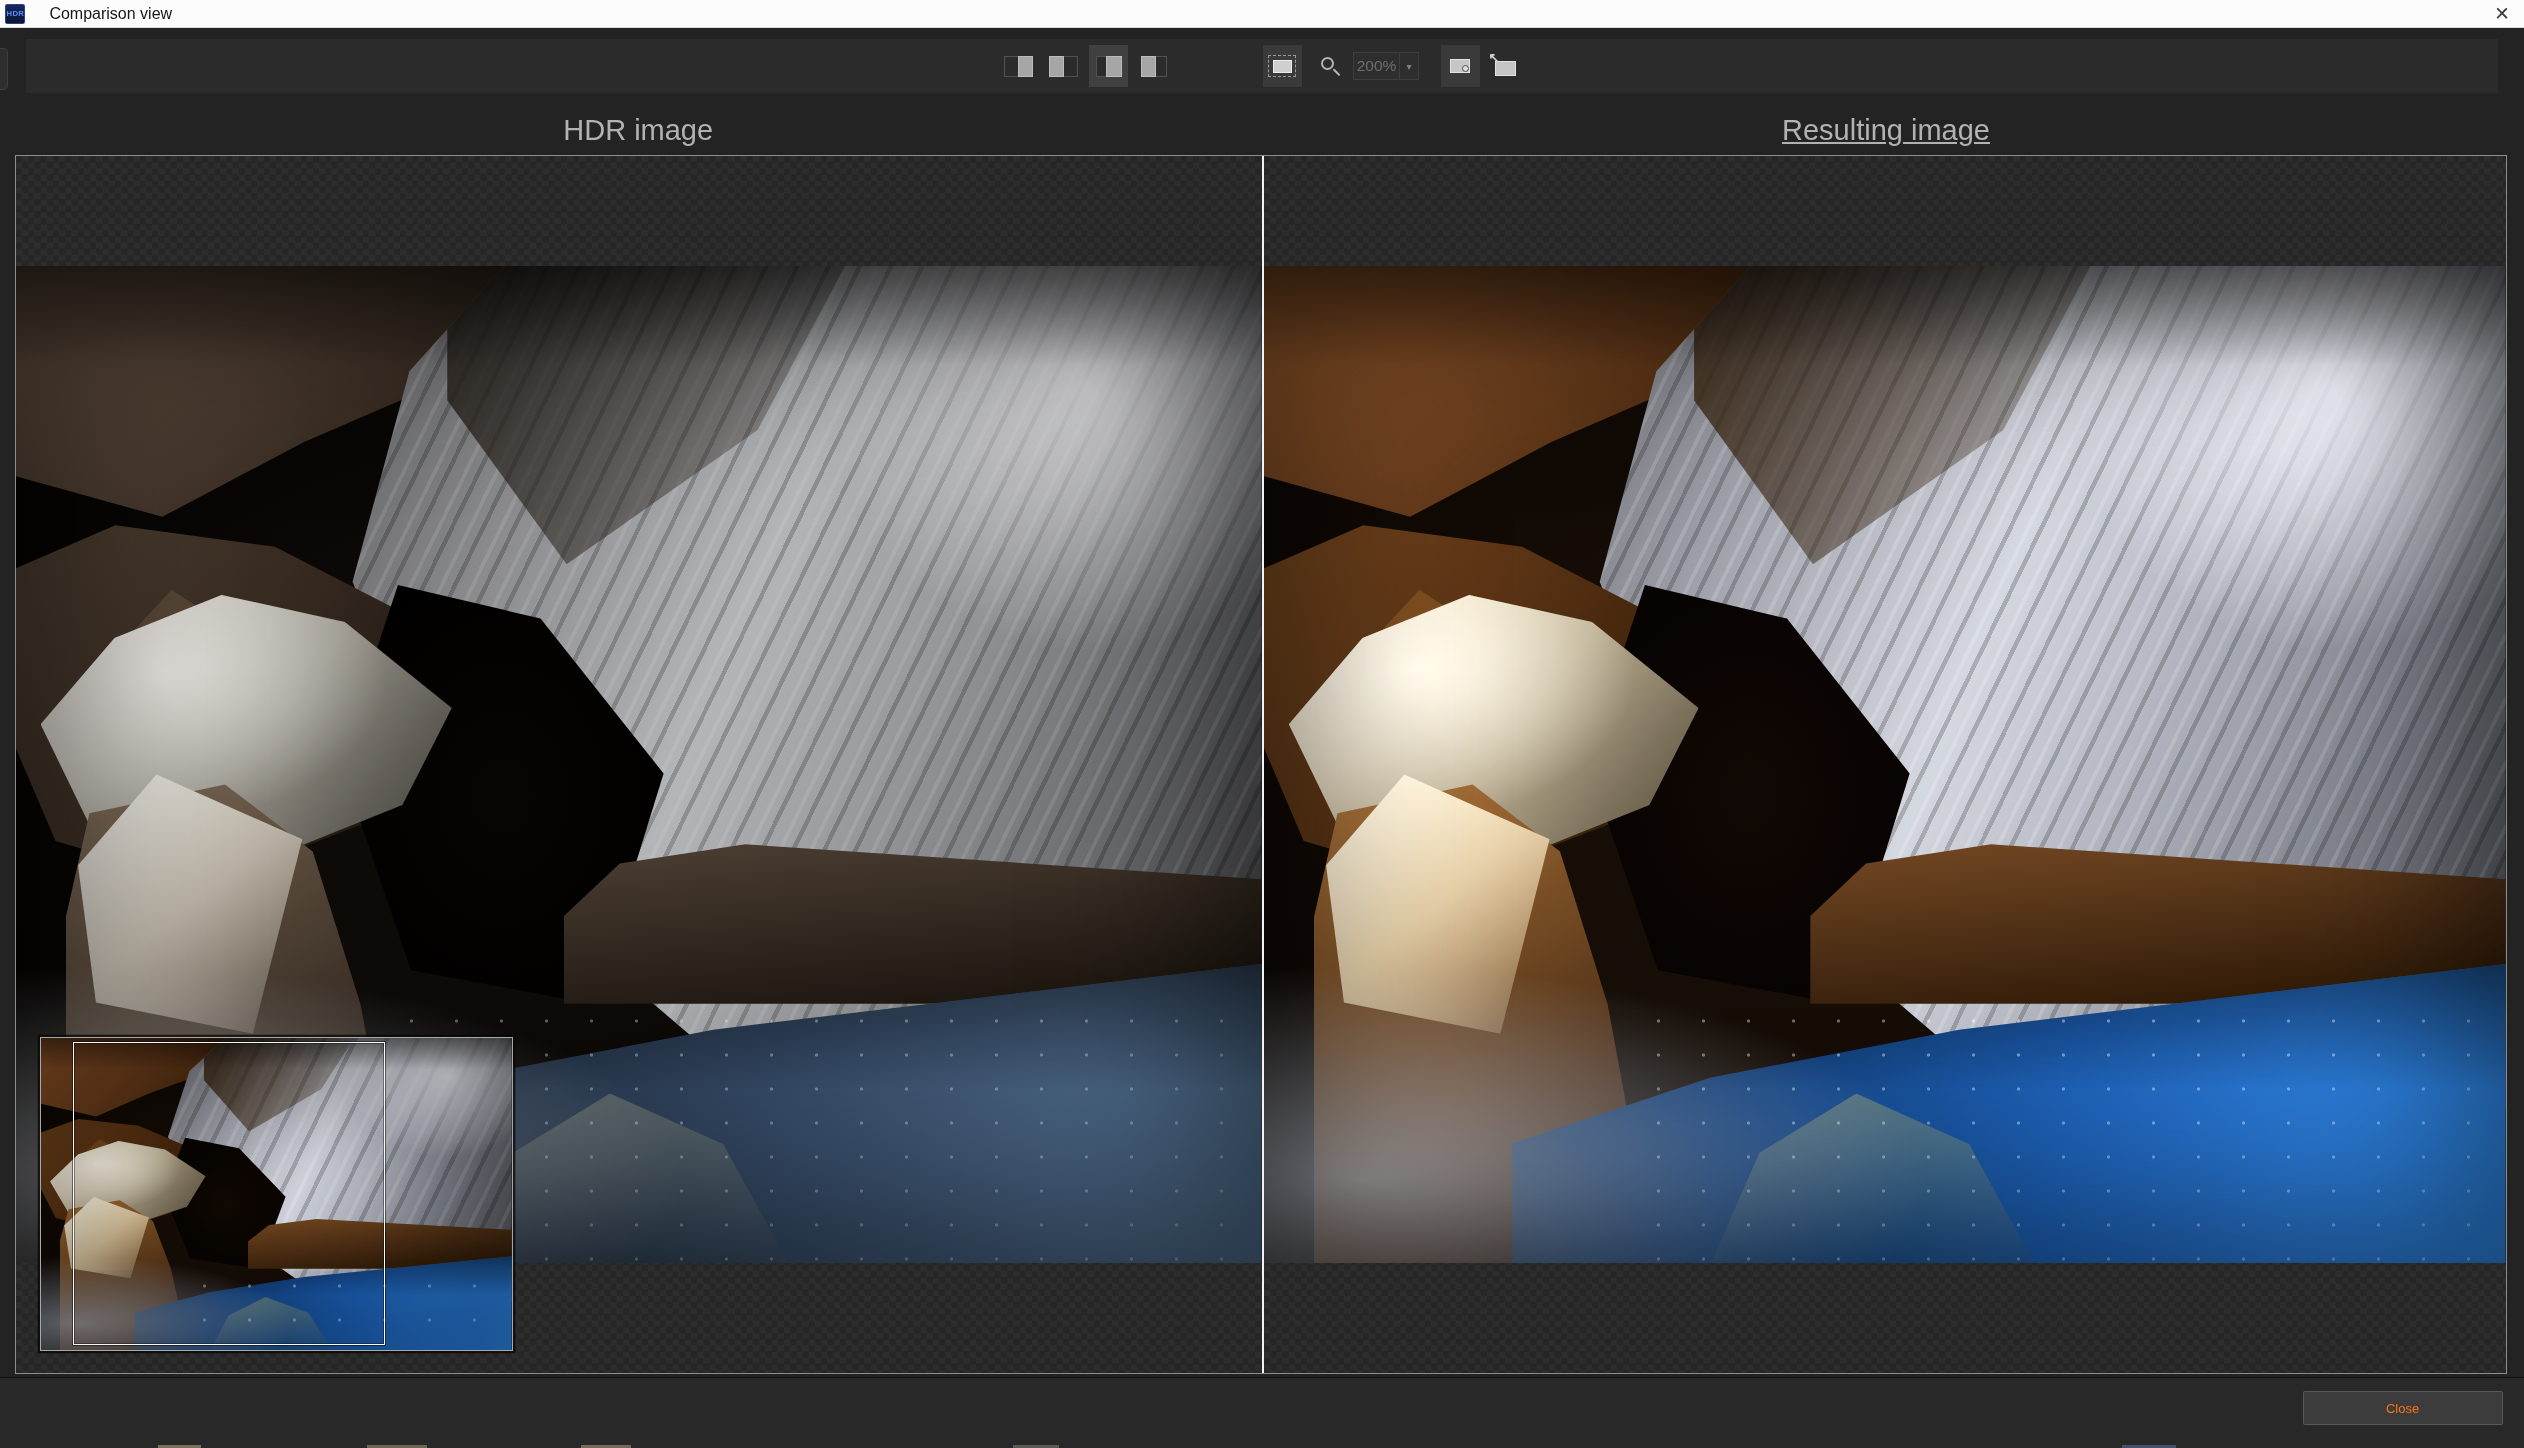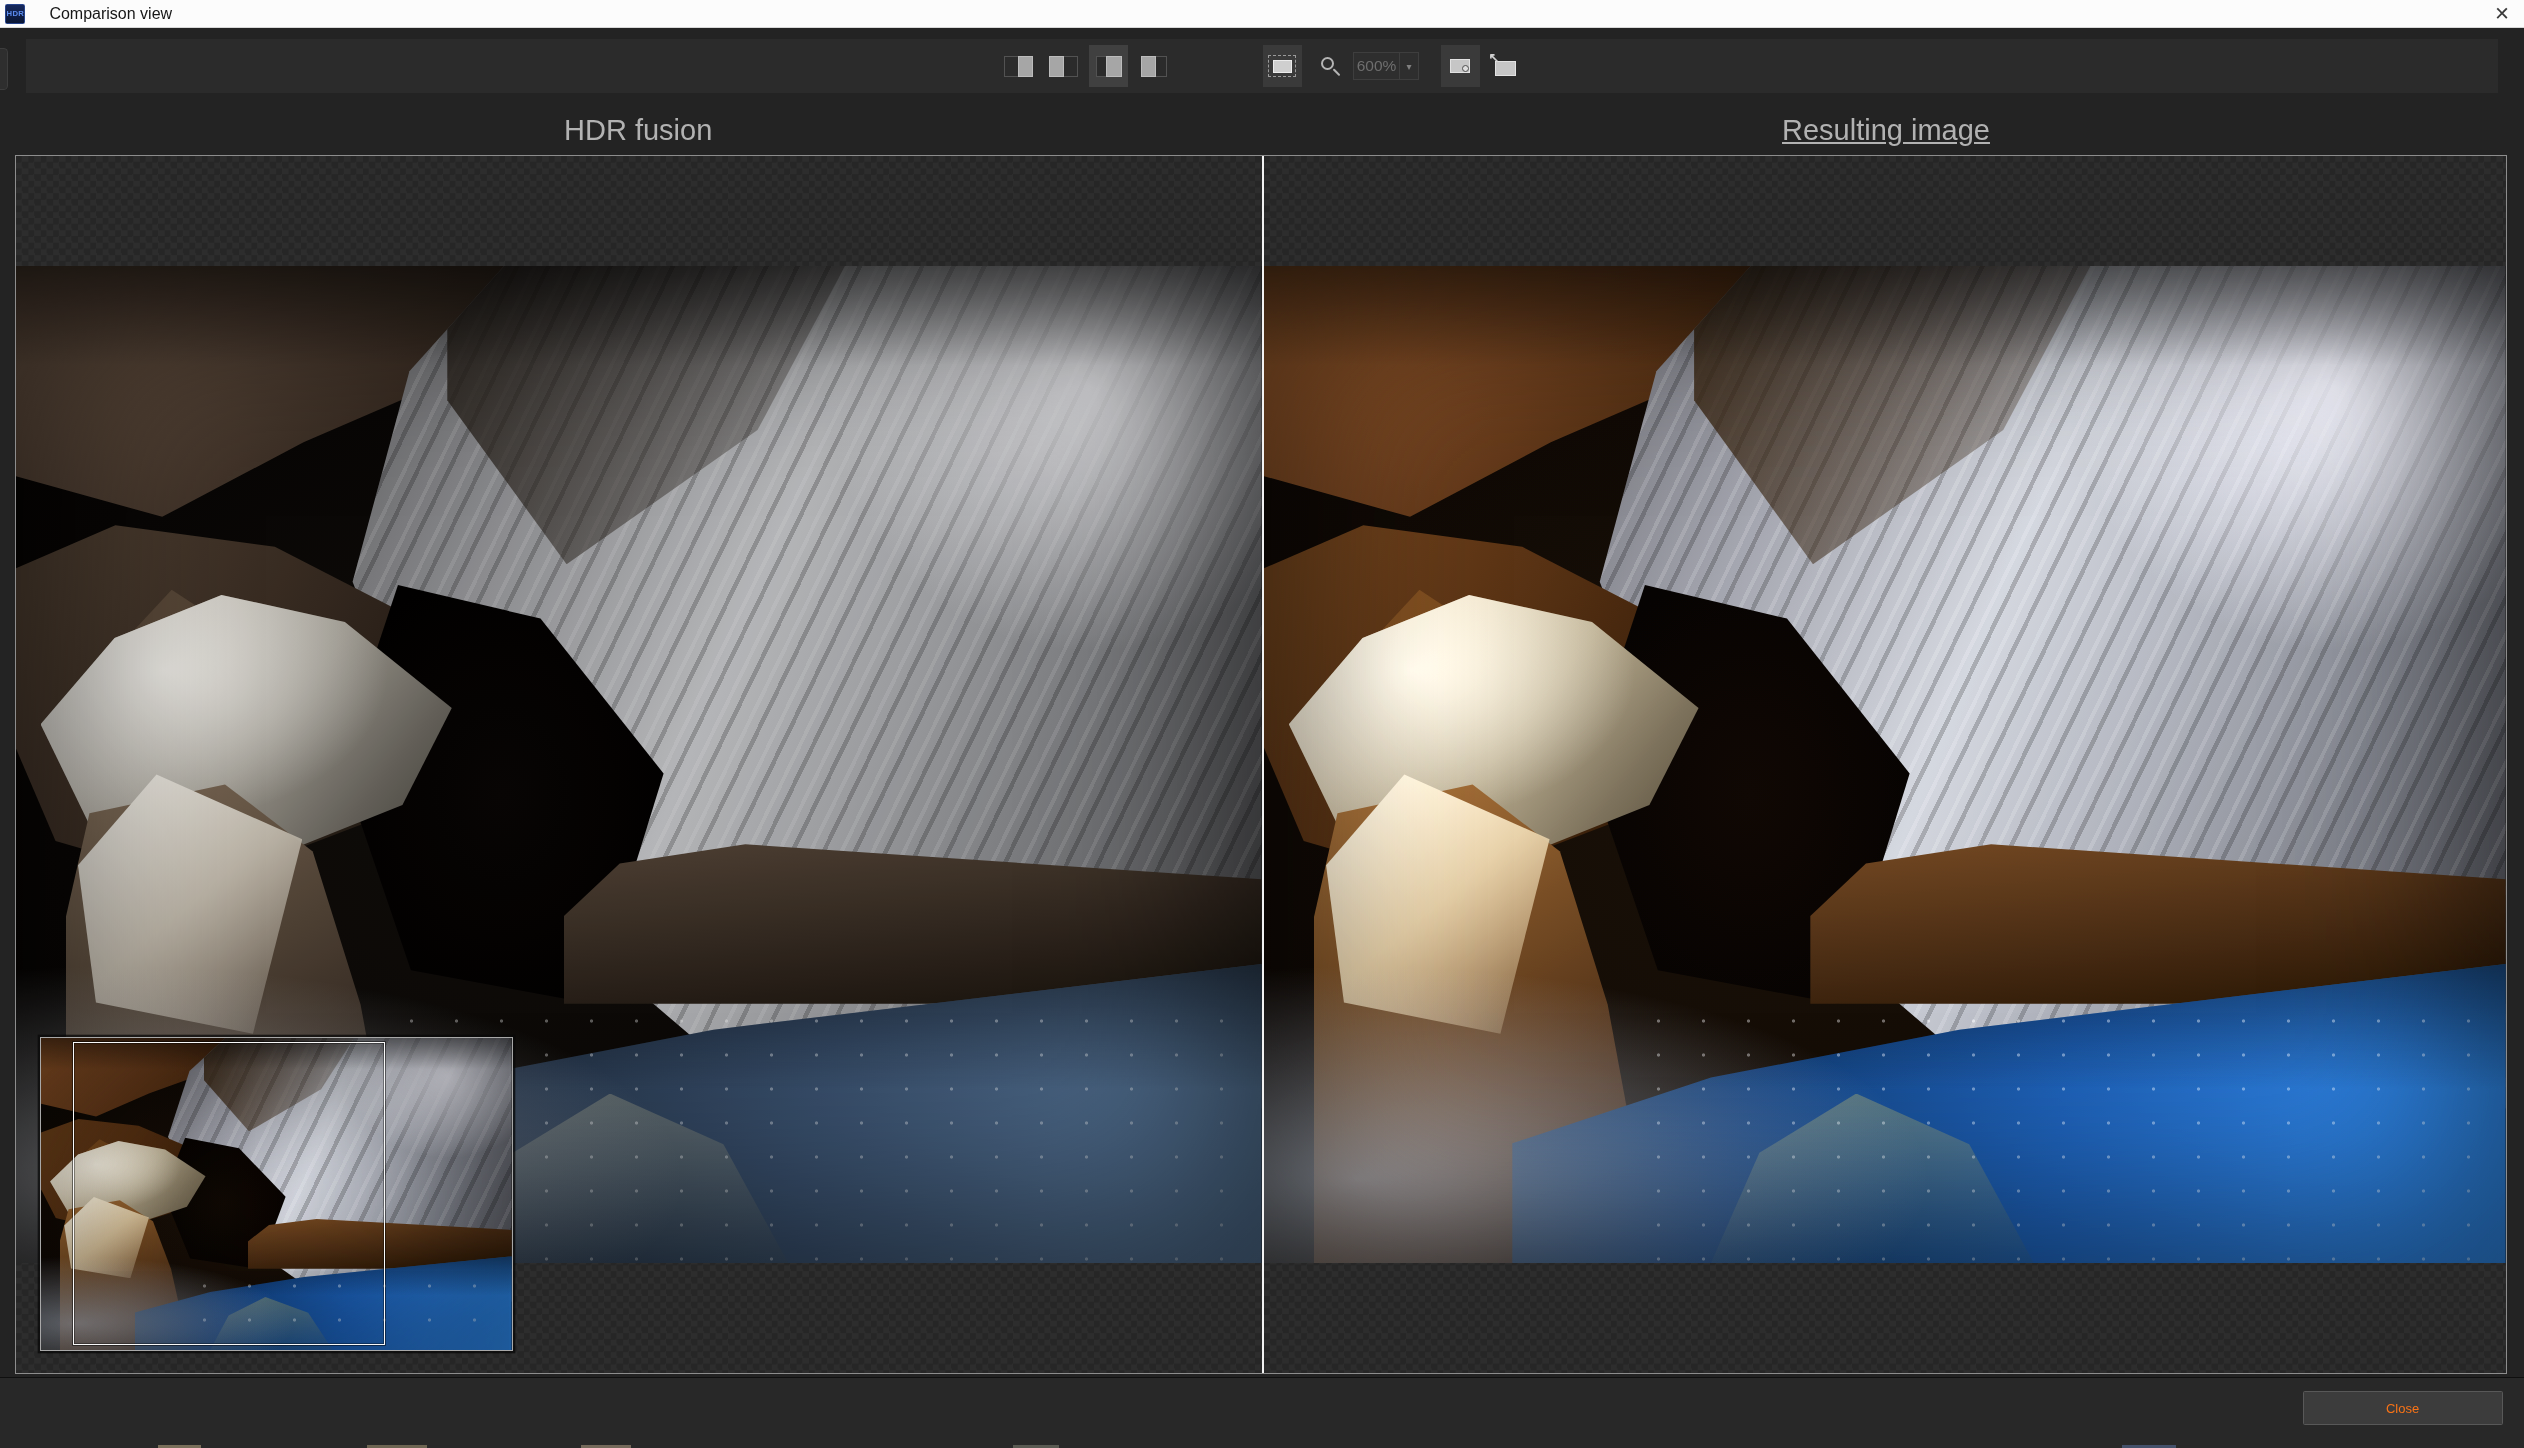--- a/index.html
+++ b/index.html
@@ -286,39 +286,39 @@
     </div>
   </div>
   <div class="tb-btn plain">
     <div class="mag-icon">
       <div class="lens"></div>
       <div class="handle"></div>
     </div>
   </div>
 
   <div class="zoom-select">
-    <div class="zoom-value">600%</div>
+    <div class="zoom-value">200%</div>
     <div class="zoom-arrow">▾</div>
   </div>
 
   <div class="tb-sep small"></div>
 
   <div class="tb-btn act">
     <div class="fitv-icon">
       <div class="dot"></div>
     </div>
   </div>
   <div class="tb-btn plain">
     <div class="acts-icon">
       <div class="arrow">↖</div>
     </div>
   </div>
 </div>
 
-<div class="pane-header left">HDR fusion</div>
+<div class="pane-header left">HDR image</div>
 <div class="pane-header right">Resulting image</div>
 
 <div class="panels">
 
   <div class="panel pleft">
     <div class="photo muted">
   <div class="scene-root">
     <div class="sc sc-ceiling"></div>
     <div class="sc sc-slab">
       <div class="streaks"></div>

